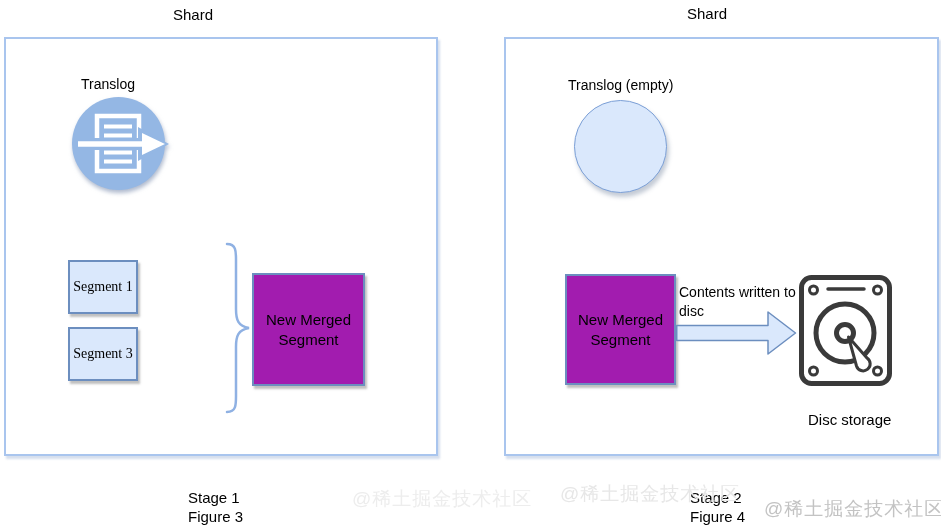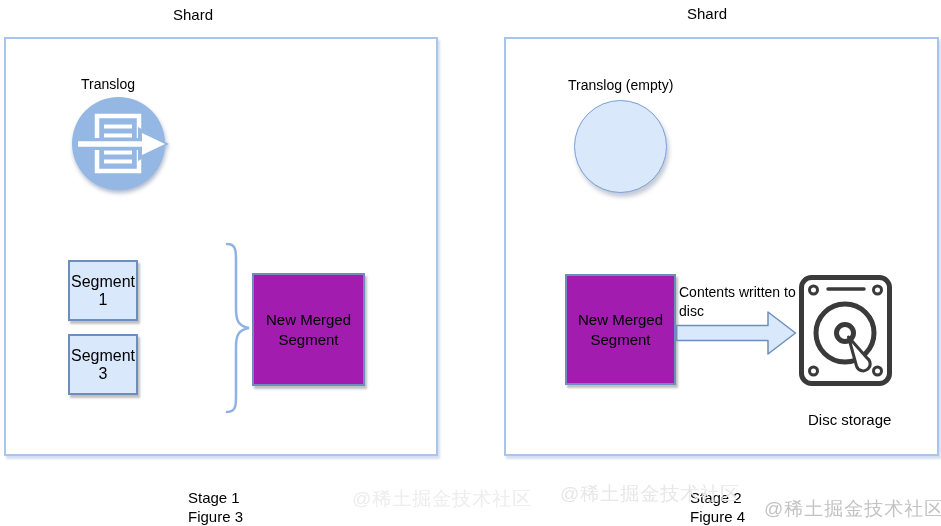--- a/index.html
+++ b/index.html
@@ -20,26 +20,26 @@
   .label{font-size:14px;white-space:nowrap;}
   .translog-label-left{left:81px;top:76px;}
   .translog-label-right{left:568px;top:77px;}
   .translog-icon{left:70px;top:96px;filter:drop-shadow(1px 3px 2px rgba(110,130,165,0.55));}
   .empty-circle{
     left:574px;top:100px;width:93px;height:93px;border-radius:50%;
     background:#dae8fc;border:1.5px solid #7b9fd6;box-sizing:border-box;
     box-shadow:2px 4px 4px rgba(125,140,165,0.45);
   }
   .segment{
-    width:70px;height:61px;background:#dae8fc;border:2px solid #6c8ebf;box-sizing:border-box;
+    width:70px;height:54px;background:#dae8fc;border:2px solid #6c8ebf;box-sizing:border-box;
     box-shadow:2px 3px 2px rgba(130,130,130,0.5);
-    display:flex;align-items:center;justify-content:center;text-align:center;font-size:16px;
+    display:flex;align-items:center;justify-content:center;text-align:center;font-size:14px;font-family:Liberation Serif, serif;
   }
   .seg1{left:68px;top:260px;} .seg2{left:150px;top:260px;}
-  .seg3{left:68px;top:334px;text-align:center;} .seg4{left:150px;top:331px;}
+  .seg3{left:68px;top:327px;text-align:center;} .seg4{left:150px;top:331px;}
   .merged{
     background:#a21caf;border:2px solid #6c8ebf;box-sizing:border-box;
     box-shadow:2px 3px 2px rgba(130,130,130,0.5);
     display:flex;align-items:center;justify-content:center;text-align:center;
     font-size:15px;line-height:1.3;
   }
   .merged-left{left:252px;top:273px;width:113px;height:113px;}
   .merged-right{left:565px;top:274px;width:111px;height:111px;}
   .brace-svg{left:219px;top:242px;}
   .arrow-svg{left:676px;top:309px;}

